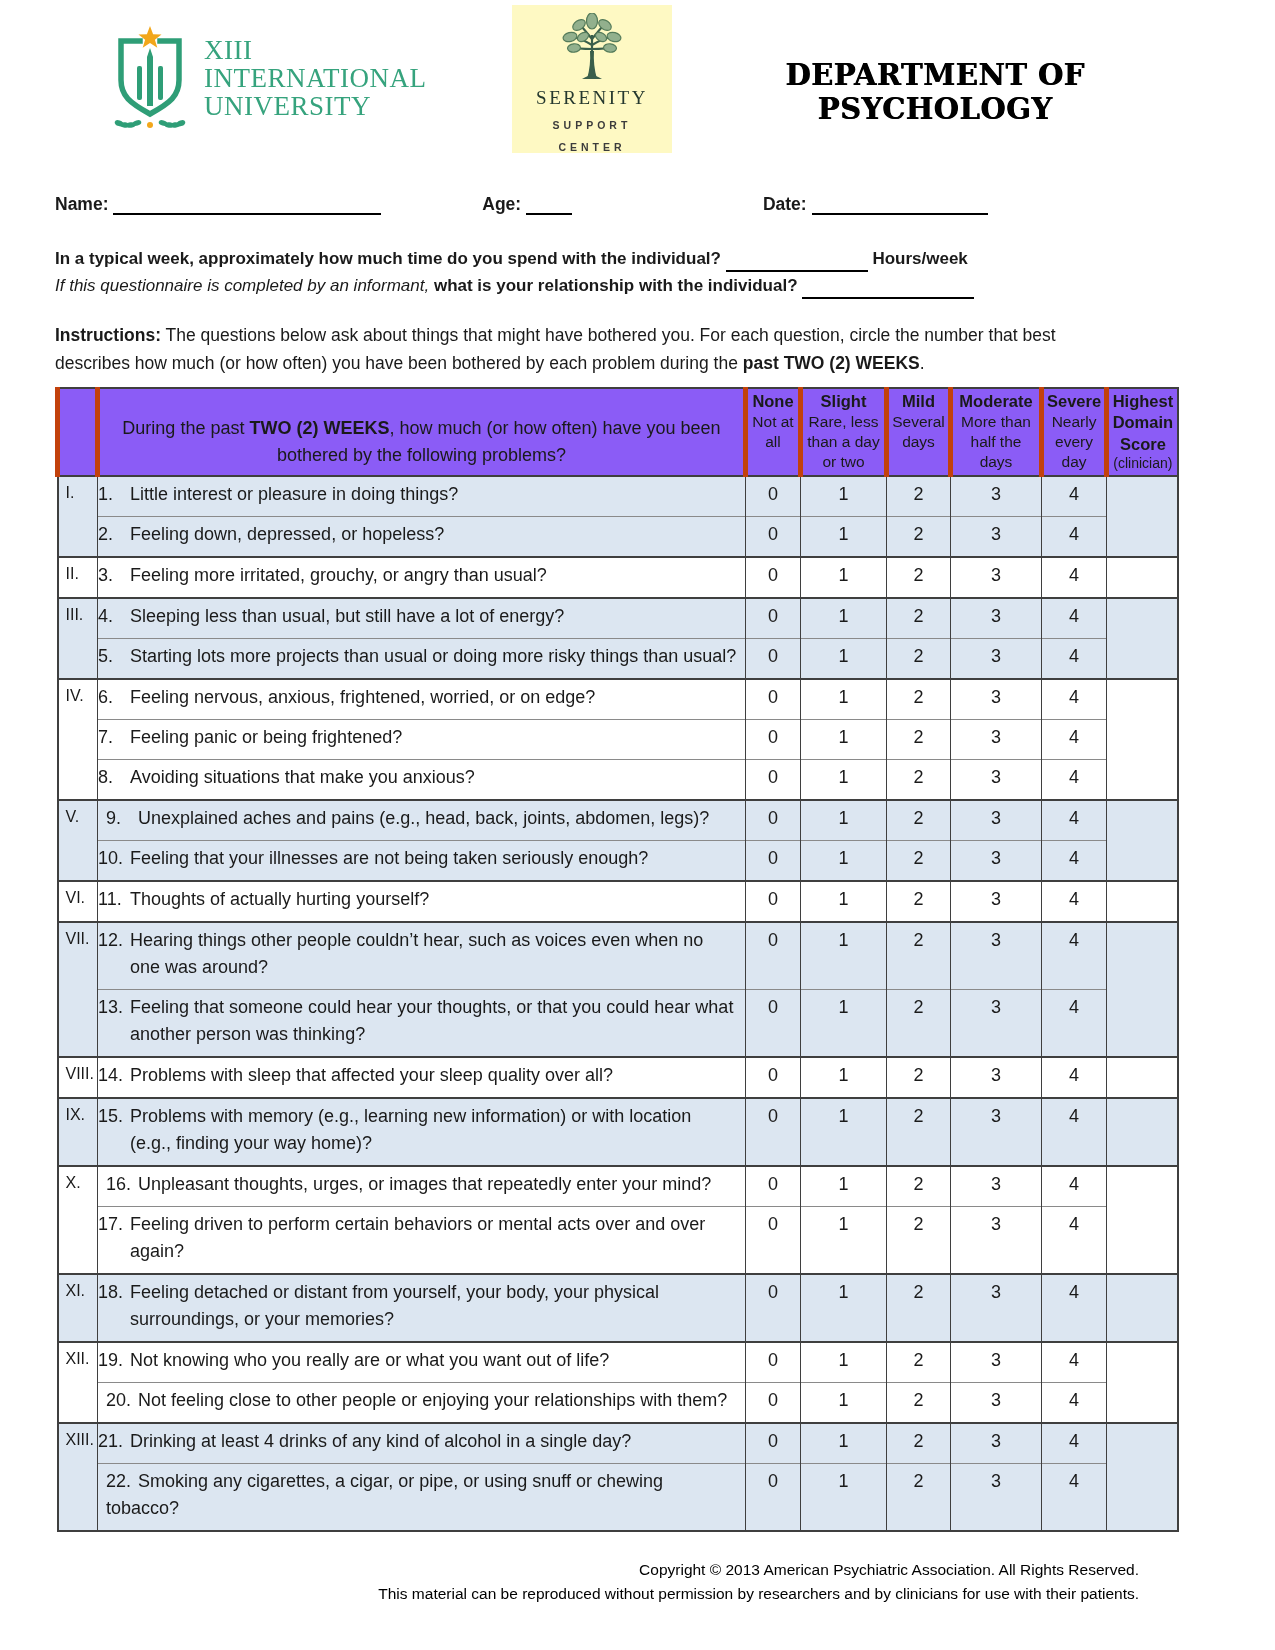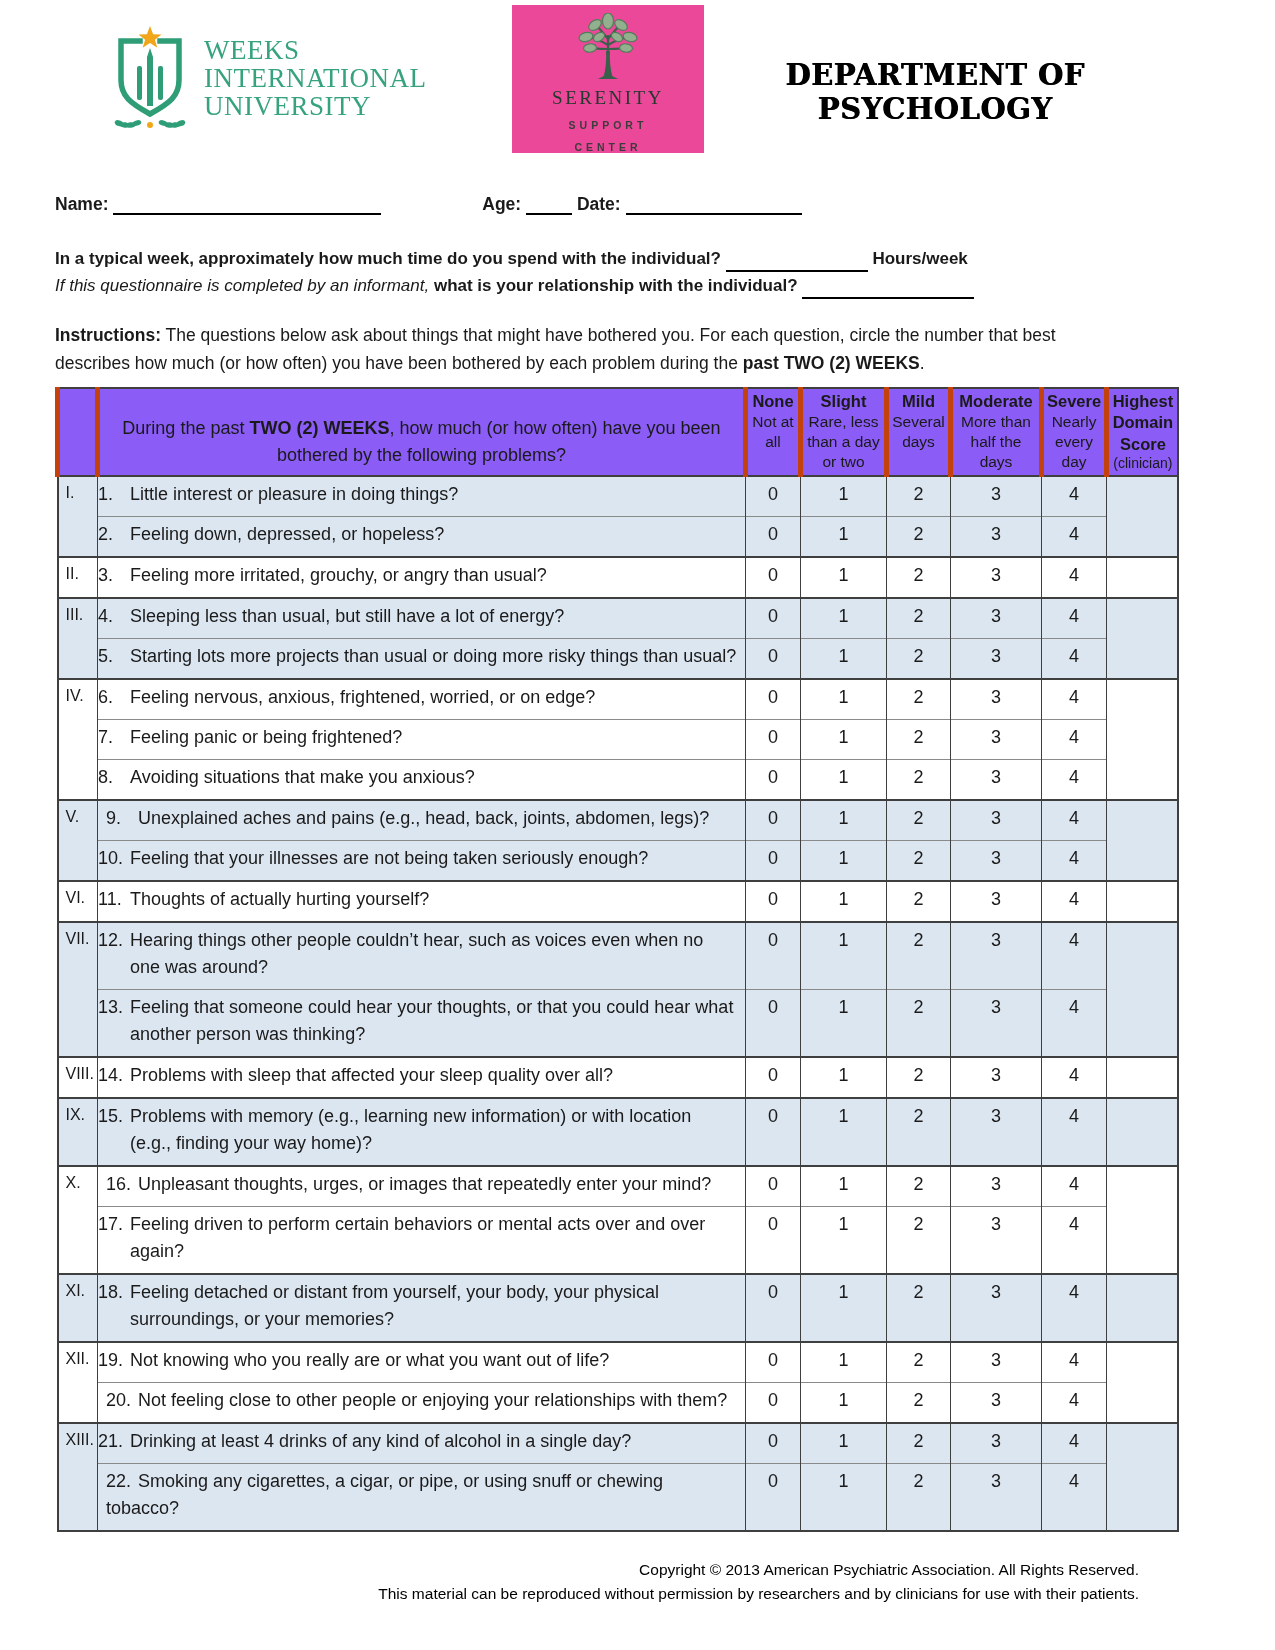--- a/index.html
+++ b/index.html
@@ -9,38 +9,38 @@
     color:#1a1a1a; position:relative; overflow:hidden;
   }
   .page { position:relative; width:1275px; height:1650px; }
 
   
   .hdr { position:relative; height:168px; }
   .giu { position:absolute; left:108px; top:24px; display:flex; align-items:center; }
   .giu svg { display:block; }
   .giu-text { margin-left:12px; font-family:"Liberation Serif", serif; color:#36a37d;
               font-size:27px; line-height:1.03; letter-spacing:0.5px; }
-  .serenity { position:absolute; left:512px; top:5px; width:192px; height:148px;
-              background:#ec4899; text-align:center; }
+  .serenity { position:absolute; left:512px; top:5px; width:160px; height:148px;
+              background:#fef9c3; text-align:center; }
   .ser-tree { margin-top:8px; }
   .ser-name { font-family:"Liberation Serif", serif; font-size:19px; letter-spacing:2.5px;
               color:#25382e; margin-top:-2px; }
   .ser-sub  { font-size:10.5px; font-weight:bold; letter-spacing:4px; color:#3c3c3c; margin-top:10px; }
   .title { position:absolute; left:700px; top:58px; width:470px; text-align:center;
            font-family:"DejaVu Serif", serif; font-weight:bold; font-size:29px;
            letter-spacing:0.5px; color:#000000; text-shadow:0.6px 0 0 #000; margin:0; }
 
   
   .fields { margin:26px 0 0 55px; font-size:17.5px; font-weight:bold; }
   .uline { display:inline-block; border-bottom:2px solid #000; height:1.05em; vertical-align:bottom; }
   .f-name-line { width:268px; }
   .f-age-line  { width:46px; }
   .f-date-line { width:176px; }
   .f-age  { margin-left:96px; }
-  .f-date { }
+  .f-date { margin-left:186px; }
 
   .informant { margin:30px 55px 0 55px; font-size:17px; line-height:1.6; }
   .informant b { font-weight:bold; }
   .rel-line  { width:172px; }
   .hrs-line  { width:142px; }
 
   .instructions { margin:22px 55px 0 55px; font-size:17.5px; line-height:1.6; width:1070px; }
 
   
   table.quest { border-collapse:collapse; table-layout:fixed; margin:10px 0 0 55px;
@@ -94,21 +94,21 @@
           <ellipse cx="29" cy="99" rx="3.4" ry="1.7" transform="rotate(-16 29 99)"></ellipse>
           <path d="M76,100 Q66,104 54,99" fill="none"></path>
           <ellipse cx="73" cy="99" rx="3.4" ry="1.7" transform="rotate(-18 73 99)"></ellipse>
           <ellipse cx="67" cy="101" rx="3.4" ry="1.7" transform="rotate(-8 67 101)"></ellipse>
           <ellipse cx="61" cy="101" rx="3.4" ry="1.7" transform="rotate(6 61 101)"></ellipse>
           <ellipse cx="55" cy="99" rx="3.4" ry="1.7" transform="rotate(16 55 99)"></ellipse>
           <circle cx="42" cy="101" r="3" fill="#f2a71b" stroke="none"></circle>
         </g>
       </svg>
       <div class="giu-text">
-        <div>WEEKS</div>
+        <div>XIII</div>
         <div>INTERNATIONAL</div>
         <div>UNIVERSITY</div>
       </div>
     </div>
 
     <div class="serenity">
       <svg class="ser-tree" width="72" height="72" viewBox="0 0 72 72">
         <g stroke="#3a5f4b" stroke-width="2.2" fill="none">
           <path d="M36,40 L36,22"></path>
           <path d="M36,32 Q26,26 18,24"></path>

